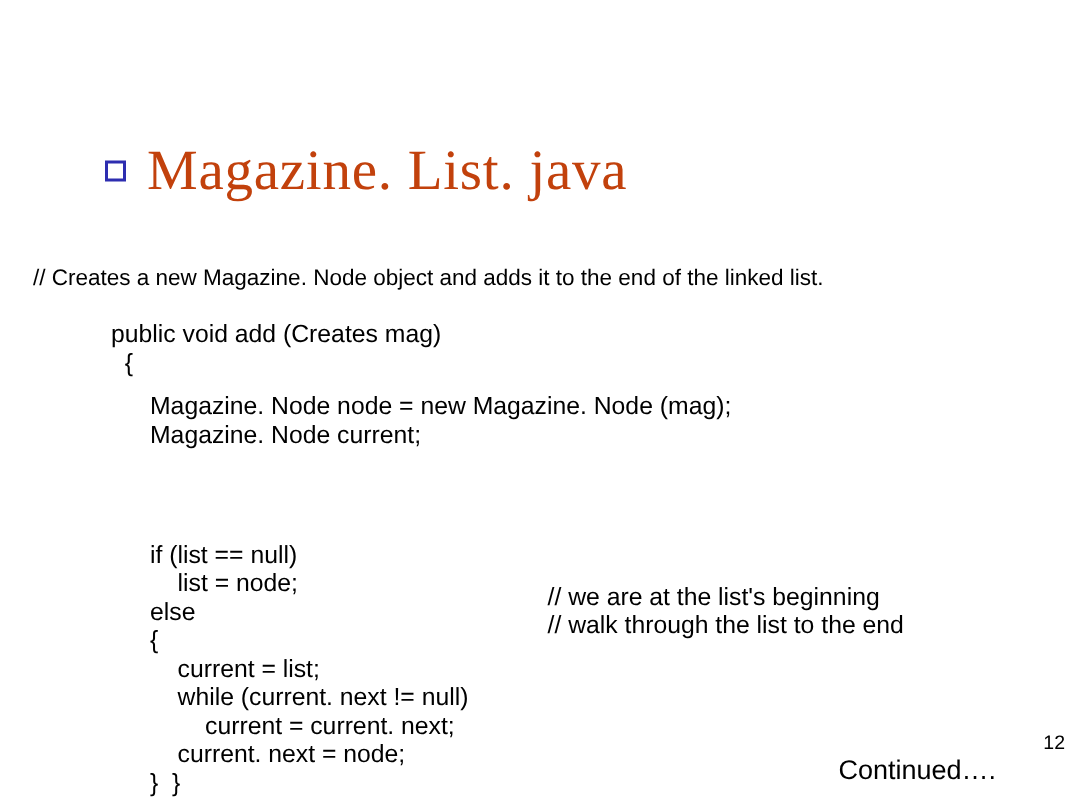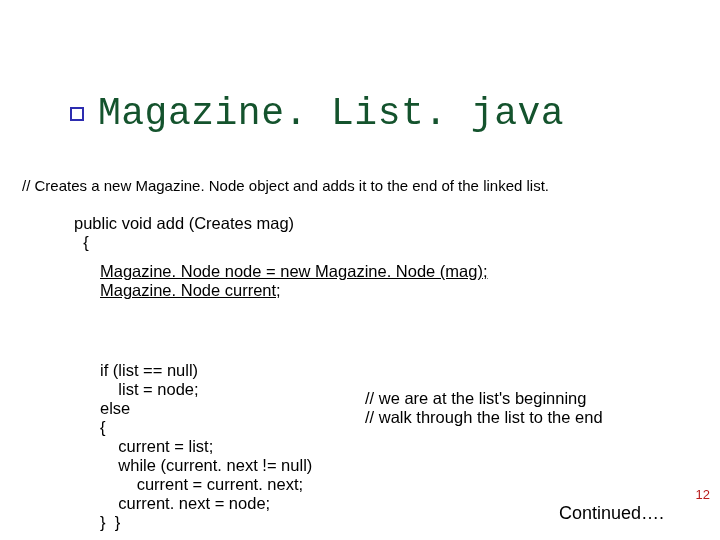--- a/index.html
+++ b/index.html
@@ -29,22 +29,22 @@
   .title-bullet {
     width: 14px;
     height: 14px;
     border: 2px solid #2d2db0;
     box-sizing: border-box;
     background: #fff;
   }
   .title-text {
     font-size: 38px;
     font-weight: 400;
-    color: #14532d;
-    font-family: Liberation Mono, monospace;
+    color: #c2410c;
+    font-family: Liberation Serif, serif;
     letter-spacing: 0.5px;
   }
   .comment-line {
     position: absolute;
     top: 177px;
     left: 22px;
     font-size: 15px;
     font-family: Verdana, sans-serif;
   }
   .method-sig {
@@ -82,39 +82,39 @@
     position: absolute;
     bottom: 16px;
     right: 56px;
     font-size: 18px;
   }
   .slide-num {
     position: absolute;
     bottom: 38px;
     right: 10px;
     font-size: 13px;
-    color: #b91c1c;
+    color: #000000;
   }
 </style>
 </head>
 <body>
 
 <div class="slide">
 
   <div class="title-row">
     <div class="title-bullet"></div>
     <div class="title-text">Magazine. List. java</div>
   </div>
 
   <div class="comment-line">//  Creates a new Magazine. Node object and adds it to the end of the linked list.</div>
 
   <div class="method-sig" style="white-space:pre;">public void add (Creates mag)
   {</div>
 
-  <div class="decl-block" style="white-space:pre;text-decoration:underline;">Magazine. Node node = new Magazine. Node (mag);
+  <div class="decl-block" style="white-space:pre;">Magazine. Node node = new Magazine. Node (mag);
 Magazine. Node current;</div>
 
   <div class="if-block">if (list == null)
     list = node;
 else
 {
     current = list;
     while (current. next != null)
         current = current. next;
     current. next = node;

